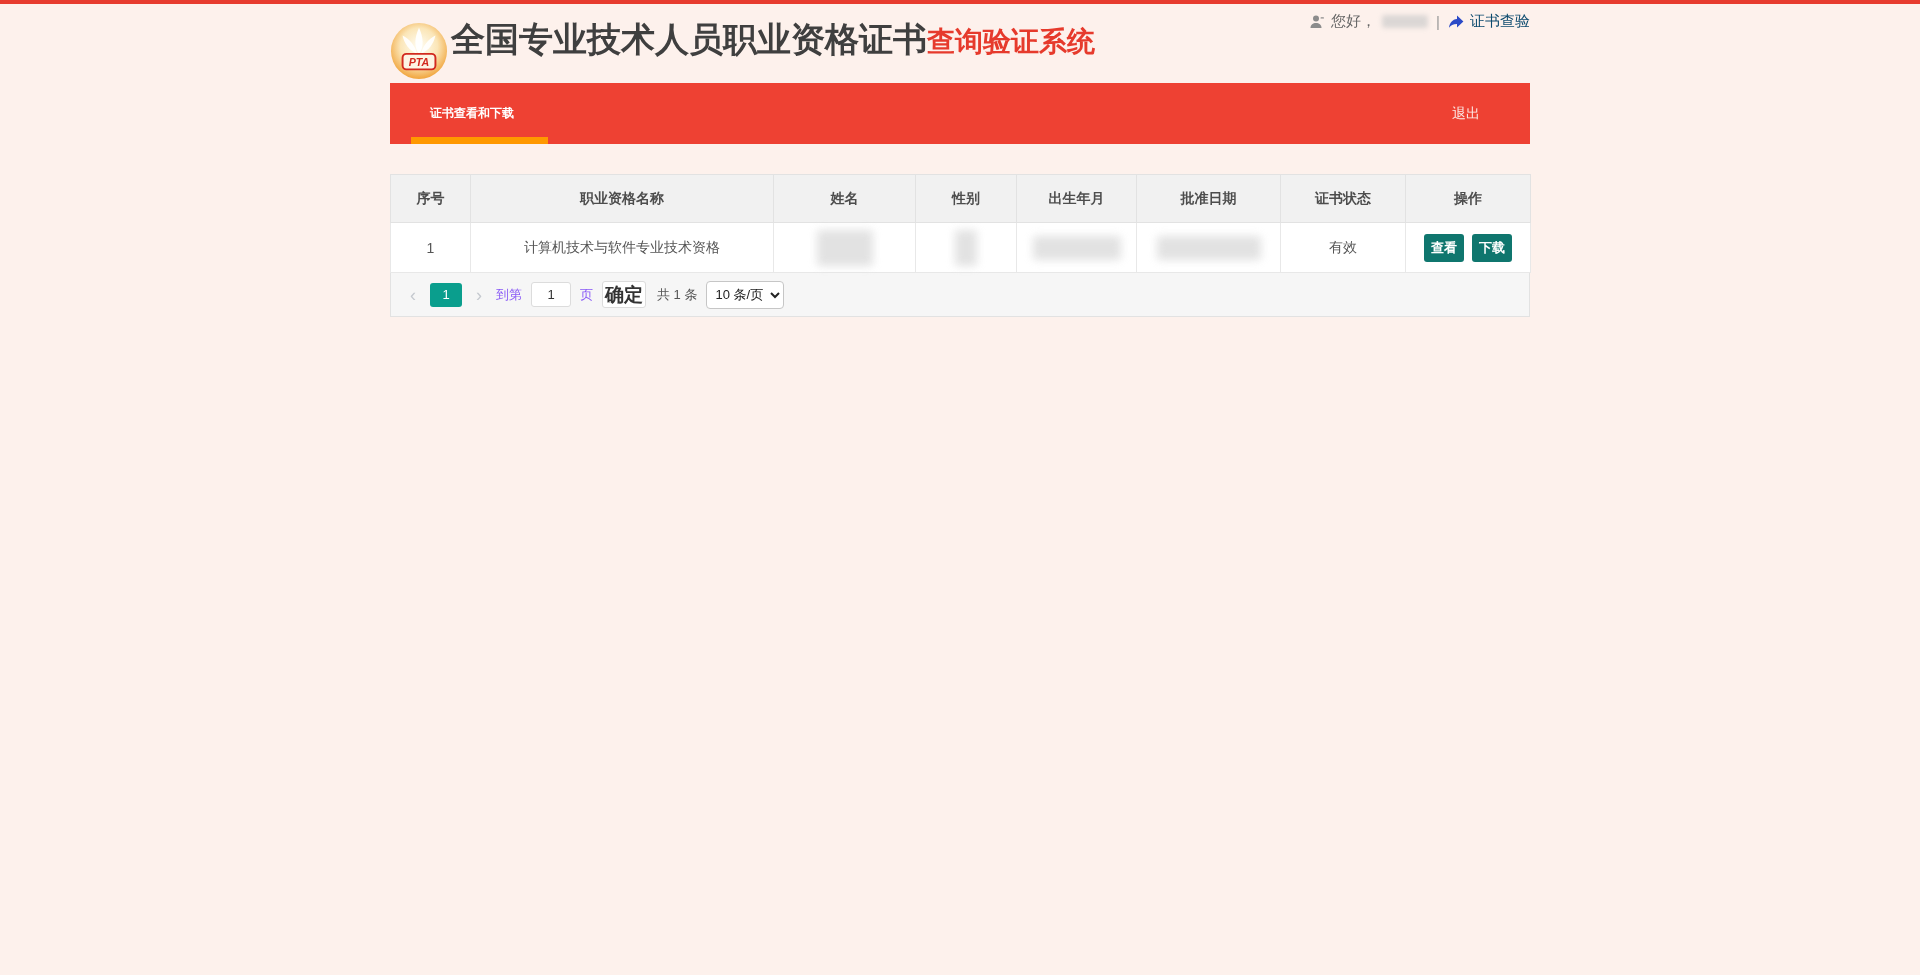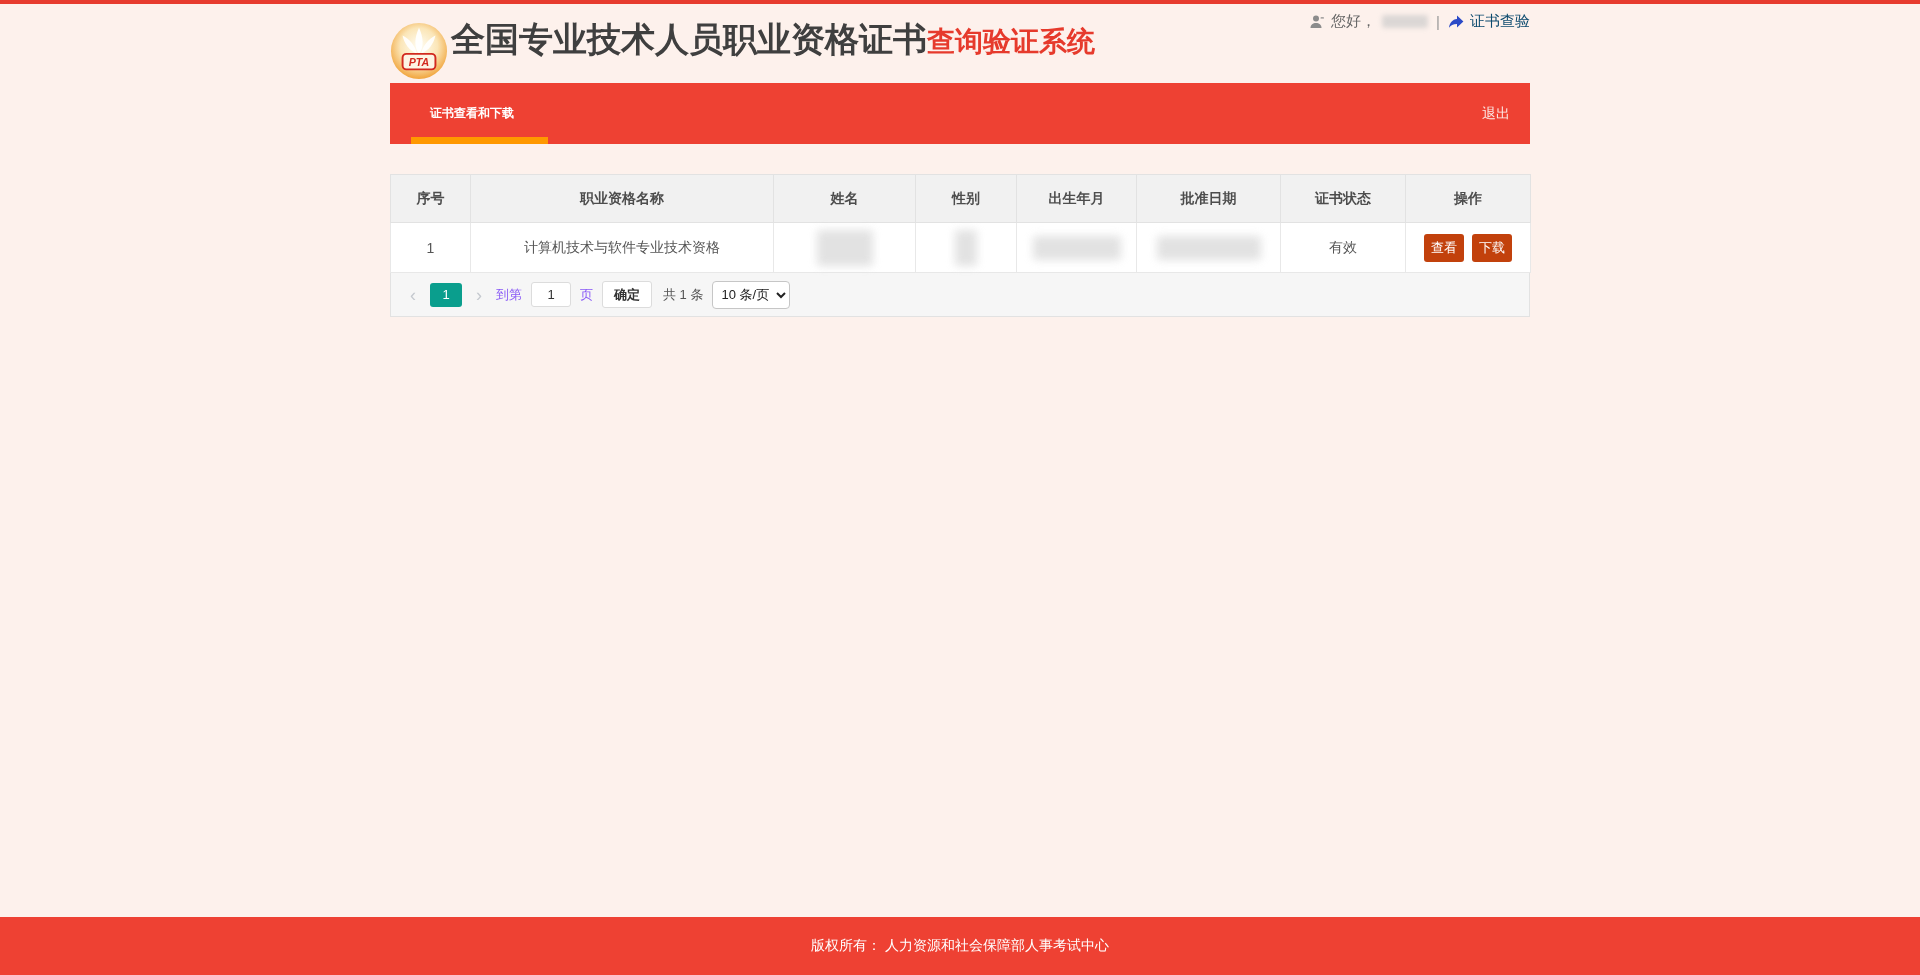--- a/index.html
+++ b/index.html
@@ -49,21 +49,21 @@
   }
   .nav-tab {
     margin-left: 40px; color: #ffffff;
     font-size: 12px; font-weight: bold; cursor: pointer;
   }
   .nav-indicator {
     position: absolute; left: 21px; bottom: 0;
     width: 137px; height: 7px; background: #ff9800;
   }
   .logout {
-    margin-left: auto; margin-right: 20px;
+    margin-left: auto; margin-right: 50px;
     color: #fceae7; font-size: 14px; cursor: pointer;
   }
 
   
   .content { margin-top: 30px; flex: none; }
   table.cert-table {
     width: 1140px; border-collapse: collapse;
     background: #fff; table-layout: fixed; border-radius: 24px;
   }
   .cert-table th {
@@ -79,23 +79,24 @@
   .redact-block {
     background: #d9d9d9; border-radius: 3px;
     filter: blur(4px); opacity: .75; margin: 0 auto;
   }
   .rb-name { width: 56px; height: 36px; }
   .rb-gender { width: 22px; height: 36px; }
   .rb-birth { width: 88px; height: 24px; }
   .rb-approval { width: 104px; height: 24px; }
   .btn-action {
     display: inline-block; min-width: 40px; padding: 5px 4px;
-    background: #c2410c; color: #fff; font-size: 13px;
+    background: #0f766e; color: #fff; font-size: 13px;
     border: none; border-radius: 3px; margin: 0 4px; cursor: pointer;
     font-family: inherit;
+    font-weight: bold;
   }
 
   
   .pagination {
     height: 44px; background: #f6f6f6;
     border: 1px solid #e2e2e2; border-top: none;
     display: flex; align-items: center;
     padding: 0 14px; gap: 9px; font-size: 13px;
   }
   .pg-chevron { color: #c5c9cf; font-size: 18px; padding: 0 5px; cursor: default; line-height: 1; }
@@ -104,23 +105,23 @@
     display: flex; align-items: center; justify-content: center;
     border-radius: 3px; font-size: 13px; cursor: pointer;
   }
   .pg-label { color: #8b5cf6; }
   .pg-input {
     width: 40px; height: 25px; border: 1px solid #dcdcdc; border-radius: 3px;
     text-align: center; font-size: 13px; color: #333; background: #fff;
     font-family: inherit; outline: none;
   }
   .pg-confirm {
-    height: 27px; padding: 0 11px; background: #fff;
+    height: 27px; padding: 0 2px; background: #fff;
     border: 1px solid #dcdcdc; border-radius: 3px;
-    font-size: 13px; color: #333; font-weight: bold; cursor: pointer;
+    font-size: 19px; color: #333; font-weight: bold; cursor: pointer;
     font-family: inherit;
   }
   .pg-total { color: #555; margin-left: 2px; }
   .pg-size {
     height: 28px; border: 1px solid #c6c6c6; border-radius: 4px;
     font-size: 13px; color: #222; background: #fff; padding: 0 4px;
     font-family: inherit; outline: none;
   }
 
   
@@ -236,16 +237,13 @@
       <input class="pg-input" value="1" style="">
       <span class="pg-label">页</span>
       <button class="pg-confirm">确定</button>
       <span class="pg-total">共 1 条</span>
       <select class="pg-size">
         <option>10 条/页</option>
       </select>
     </div>
   </div>
 
-  <div class="footer">
-    <span>版权所有： 人力资源和社会保障部人事考试中心</span>
-  </div>
 </div>
 
 </body></html>

